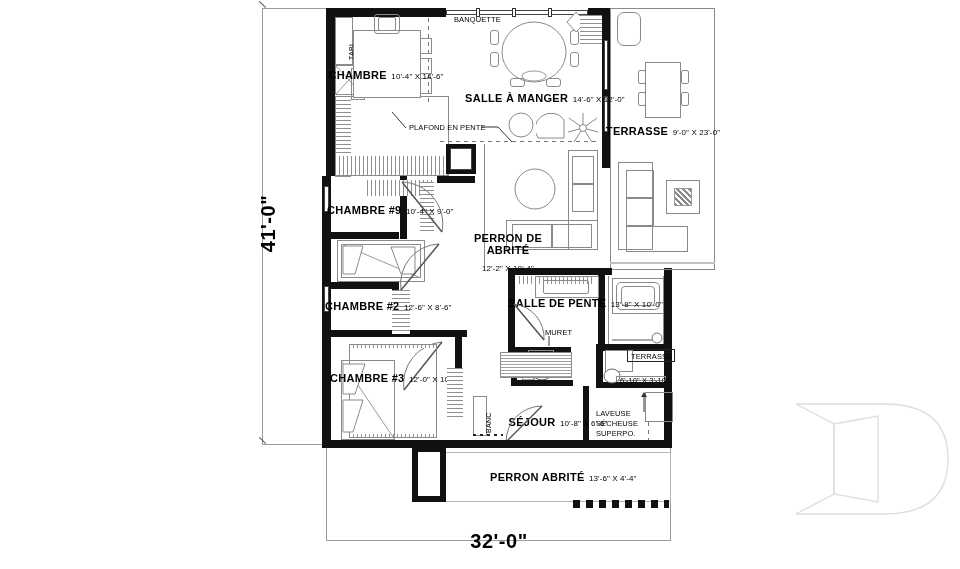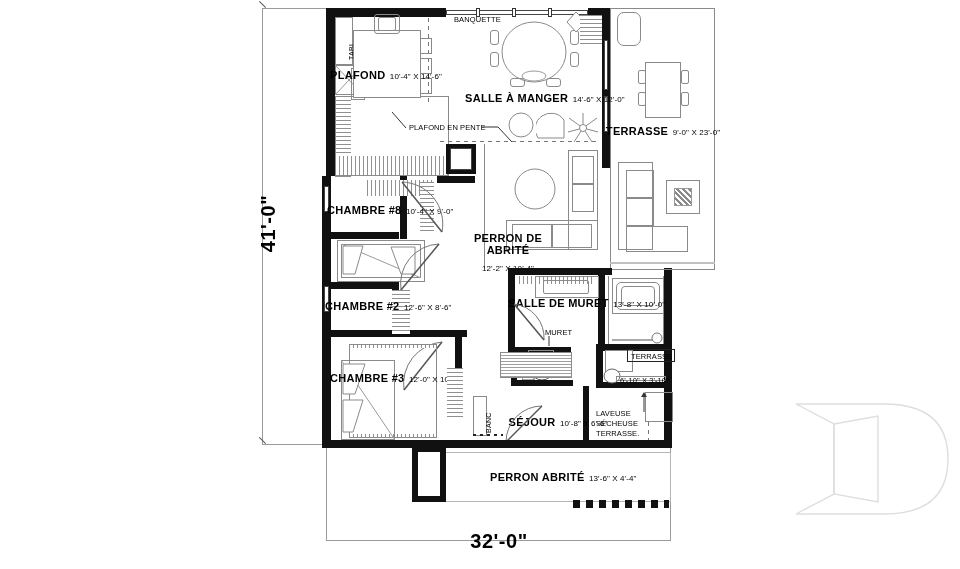--- a/index.html
+++ b/index.html
@@ -132,21 +132,21 @@
   <div class="dashv abs" style="left:428px;top:18px;width:1px;height:86px;"></div>
 
   <div class="thinl abs" style="left:374px;top:14px;width:26px;height:20px;border-radius:3px;"></div>
   <div class="thinl abs" style="left:378px;top:17px;width:18px;height:14px;border-radius:2px;"></div>
 
   <div class="thinl abs" style="left:420px;top:38px;width:12px;height:16px;"></div>
   <div class="thinl abs" style="left:420px;top:58px;width:12px;height:16px;"></div>
   <div class="thinl abs" style="left:420px;top:78px;width:12px;height:16px;"></div>
 
   <div class="rlabel" style="left:326px;top:65px;width:120px;">
-    <span class="nm">PLAFOND</span>
+    <span class="nm">CHAMBRE</span>
     <span class="dim">10'-4" X 14'-6"</span>
   </div>
 
   <div class="note" style="left:454px;top:15px;">BANQUETTE</div>
 
   <svg class="abs" style="left:496px;top:18px;" width="76" height="70">
     <ellipse cx="38" cy="34" rx="32" ry="30" fill="#fff" stroke="#8a8a8a" stroke-width="1"></ellipse>
     <ellipse cx="38" cy="58" rx="12" ry="5" fill="none" stroke="#9a9a9a" stroke-width="1"></ellipse>
   </svg>
 
@@ -220,21 +220,21 @@
   </div>
 
   <div class="wall abs" style="left:331px;top:232px;width:68px;height:7px;"></div>
   <div class="wall abs" style="left:400px;top:176px;width:7px;height:63px;"></div>
   <div class="wall abs" style="left:437px;top:176px;width:38px;height:7px;"></div>
 
   <div class="hatchv abs" style="left:367px;top:180px;width:66px;height:16px;"></div>
   <div class="hatchh abs" style="left:420px;top:182px;width:14px;height:52px;"></div>
 
   <div class="rlabel" style="left:327px;top:200px;width:110px;">
-    <span class="nm">CHAMBRE #8</span>
+    <span class="nm">CHAMBRE #9</span>
     <span class="dim">10'-4" X 9'-0"</span>
   </div>
 
   <svg class="abs" style="left:400px;top:180px;" width="46" height="58">
     <path d="M2,2 A42,42 0 0 1 42,52" fill="none" stroke="#777" stroke-width="1"></path>
     <line x1="2" y1="2" x2="42" y2="52" stroke="#555" stroke-width="1.5"></line>
   </svg>
 
   <div class="thinl abs" style="left:337px;top:240px;width:88px;height:42px;"></div>
   <div class="thinl abs" style="left:341px;top:244px;width:80px;height:34px;"></div>
@@ -298,21 +298,21 @@
   <div class="thinl abs" style="left:616px;top:282px;width:44px;height:28px;border-radius:5px;"></div>
   <div class="thinl abs" style="left:621px;top:286px;width:34px;height:20px;border-radius:4px;"></div>
 
   <div class="abs" style="left:612px;top:339px;width:42px;height:2px;background:#aaa;"></div>
   <svg class="abs" style="left:650px;top:331px;" width="14" height="14">
     <circle cx="7" cy="7" r="5" fill="#fff" stroke="#777" stroke-width="1"></circle>
   </svg>
   <div class="thinl abs" style="left:608px;top:276px;width:56px;height:70px;border-width:0 1px;"></div>
 
   <div class="rlabel" style="left:508px;top:293px;width:130px;">
-    <span class="nm">SALLE DE MURET</span>
+    <span class="nm">SALLE DE PENTE</span>
     <span class="dim">13'-8" X 10'-0"</span>
   </div>
 
   <div class="note" style="left:545px;top:328px;">MURET</div>
   <svg class="abs" style="left:546px;top:336px;" width="6" height="12">
     <line x1="3" y1="0" x2="3" y2="10" stroke="#333" stroke-width="1"></line>
   </svg>
 
   <div class="wall abs" style="left:515px;top:347px;width:56px;height:6px;"></div>
   <div class="thinl abs" style="left:528px;top:350px;width:26px;height:8px;"></div>
@@ -351,21 +351,21 @@
     <span class="dim">10'-8" X 6'-6"</span>
   </div>
 
   <svg class="abs" style="left:504px;top:404px;" width="44" height="40">
     <path d="M2,38 A36,36 0 0 1 38,2" fill="none" stroke="#777" stroke-width="1"></path>
     <line x1="2" y1="38" x2="38" y2="2" stroke="#555" stroke-width="1.5"></line>
   </svg>
 
   <div class="note" style="left:596px;top:409px;">LAVEUSE</div>
   <div class="note" style="left:596px;top:419px;">SÉCHEUSE</div>
-  <div class="note" style="left:596px;top:429px;">TERRASSE.</div>
+  <div class="note" style="left:596px;top:429px;">SUPERPO.</div>
 
   <div class="thinl abs" style="left:645px;top:392px;width:28px;height:30px;"></div>
   <svg class="abs" style="left:640px;top:392px;" width="8" height="22">
     <line x1="4" y1="2" x2="4" y2="20" stroke="#333" stroke-width="1"></line>
     <polygon points="4,0 1,5 7,5" fill="#333"></polygon>
   </svg>
   <div class="dashv abs" style="left:648px;top:422px;width:1px;height:18px;"></div>
 
   <div class="lt abs" style="left:417px;top:452px;width:254px;height:50px;"></div>
   <div class="wall abs" style="left:412px;top:444px;width:34px;height:58px;"></div>

